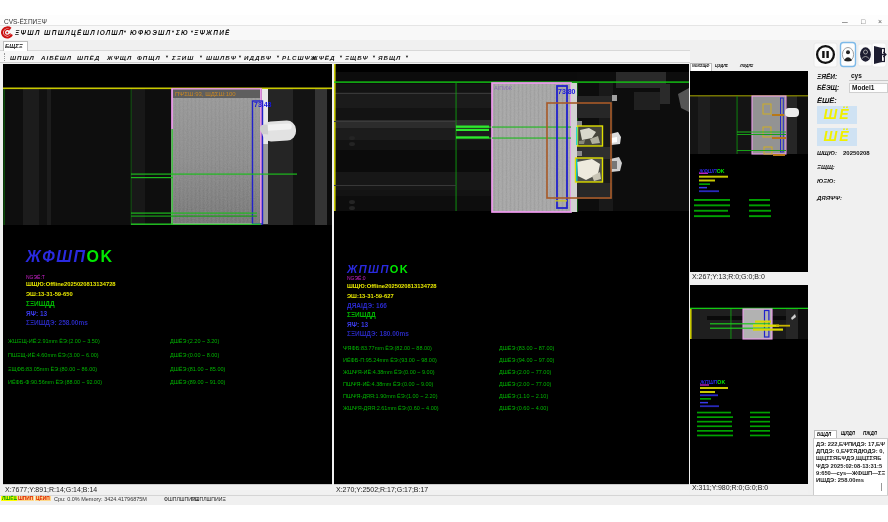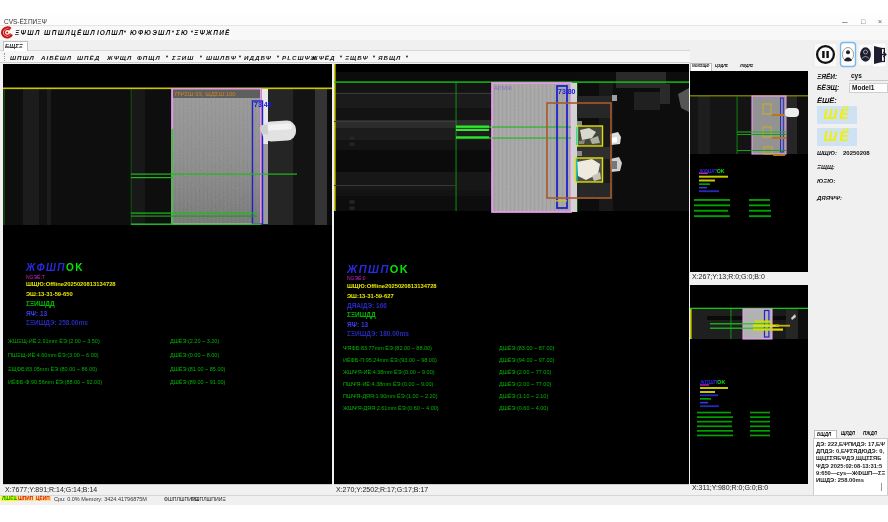--- a/index.html
+++ b/index.html
@@ -133,21 +133,21 @@
       <rect x="128" y="109.5" width="166" height="1.2" fill="#1dbb1d"></rect>
       <rect x="128" y="113" width="42" height="1.2" fill="#1dbb1d"></rect>
       <rect x="128" y="148.5" width="126" height="1.2" fill="#1dbb1d"></rect>
       <rect x="128" y="151.5" width="126" height="1.2" fill="#17a017"></rect>
       <rect x="128" y="159.5" width="130" height="1.4" fill="#22c822"></rect>
 
       <rect x="170" y="25.5" width="87" height="8.5" fill="#5e5e5e"></rect>
       <text x="172" y="32" font-size="6" fill="#cc8822" font-family="Liberation Sans">ПΨΣШ:93, ШДΣШ:100</text>
       <text x="251" y="43" font-size="7" font-weight="bold" fill="#1818e0" font-family="Liberation Sans">73.48</text>
     </svg>
-    <div style="position:absolute;left:23px;top:198px;font-size:10px;font-weight:bold;color:#2a2ae0;font-style:italic;letter-spacing:1.5px;">ЖФШП<span style="color:#00e800;font-style:normal;">OK</span></div>
+    <div style="position:absolute;left:23px;top:184px;font-size:16px;font-weight:bold;color:#2a2ae0;font-style:italic;letter-spacing:1.5px;">ЖФШП<span style="color:#00e800;font-style:normal;">OK</span></div>
     <div style="position:absolute;left:23px;top:210px;font-size:5px;color:#cc22cc;">NGЭЁ:T</div>
     <div style="position:absolute;left:23px;top:217px;font-size:5.8px;font-weight:bold;color:#e8e800;">ШЩЮ:Offline2025020813134728</div>
     <div style="position:absolute;left:23px;top:227px;font-size:5.8px;font-weight:bold;color:#e8e800;">ЭШ:13-31-59-650</div>
     <div style="position:absolute;left:23px;top:236px;font-size:6.5px;font-weight:bold;color:#00bb00;">ΣΞИШДД</div>
     <div style="position:absolute;left:23px;top:246px;font-size:6.5px;font-weight:bold;color:#3a3ae8;">ЯΨ: 13</div>
     <div style="position:absolute;left:23px;top:255px;font-size:6.5px;font-weight:bold;color:#2828b8;">ΣΞИШДЭ: 258.00ms</div>
     <div style="position:absolute;left:5px;top:274px;font-size:5.5px;color:#00b400;">ЖШΞЩ-ИЁ:2.91mm ЁЭ:(2.00 ~ 3.50)<span style="position:absolute;left:162px;width:120px;">ДШЁЭ:(2.20 ~ 3.20)</span></div>
     <div style="position:absolute;left:5px;top:288px;font-size:5.5px;color:#00b400;">ПШΞЩ-ИЁ:4.60mm ЁЭ:(3.00 ~ 6.00)<span style="position:absolute;left:162px;width:120px;">ДШЁЭ:(0.00 ~ 8.00)</span></div>
     <div style="position:absolute;left:5px;top:302px;font-size:5.5px;color:#00b400;">ΞЩФБ:83.05mm ЁЭ:(80.00 ~ 86.00)<span style="position:absolute;left:162px;width:120px;">ДШЁЭ:(81.00 ~ 85.00)</span></div>
     <div style="position:absolute;left:5px;top:315px;font-size:5.5px;color:#00b400;">ИЁФБ-Ф:90.56mm ЁЭ:(88.00 ~ 92.00)<span style="position:absolute;left:162px;width:120px;">ДШЁЭ:(89.00 ~ 91.00)</span></div>

